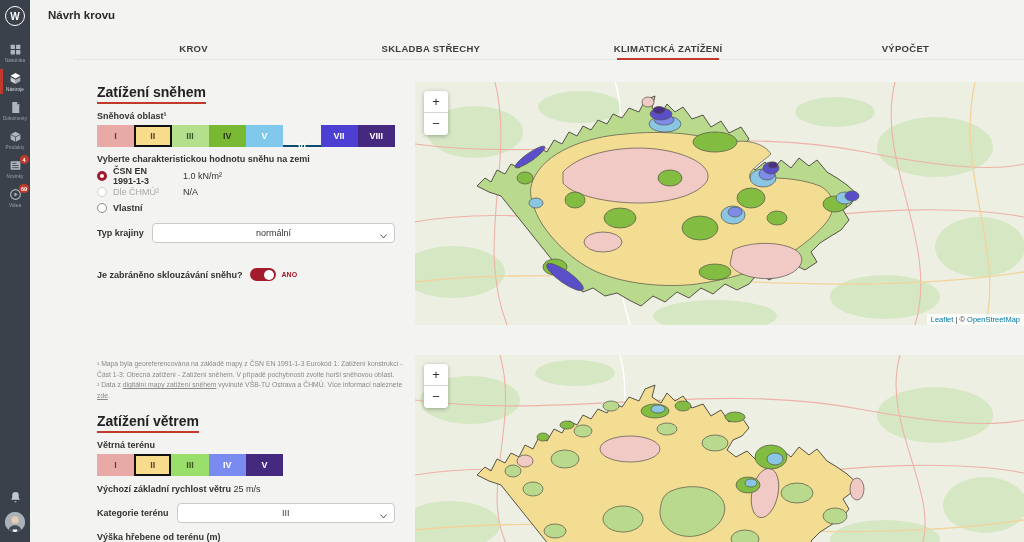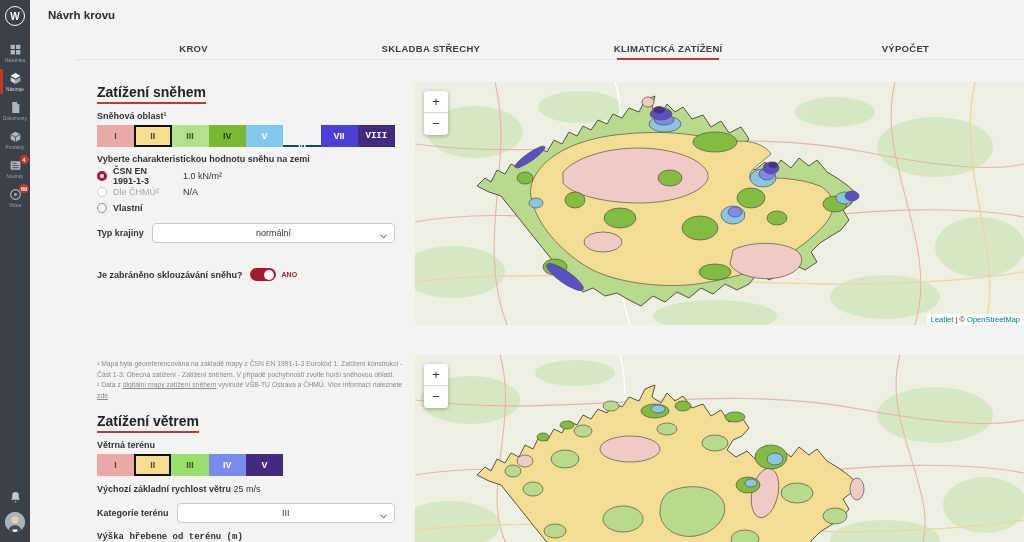--- a/index.html
+++ b/index.html
@@ -209,21 +209,21 @@
 
         <div class="fld-label">Sněhová oblast¹</div>
         <div class="tile-row">
           <div class="tile" style="background-color: rgb(233, 169, 167); color: rgb(90, 68, 52);">I</div>
           <div class="tile selected" style="background-color: rgb(247, 220, 139); color: rgb(90, 68, 52);">II</div>
           <div class="tile" style="background-color: rgb(180, 223, 141); color: rgb(61, 85, 35);">III</div>
           <div class="tile" style="background-color: rgb(121, 184, 50); color: rgb(45, 58, 28);">IV</div>
           <div class="tile" style="background-color: rgb(129, 201, 236); color: rgb(255, 255, 255);">V</div>
           <div class="tile" style="background-color: #0c4a6e; color: rgb(255, 255, 255); margin-top: 20px;">VI</div>
           <div class="tile" style="background-color: rgb(75, 63, 212); color: rgb(255, 255, 255);">VII</div>
-          <div class="tile" style="background-color: rgb(69, 41, 126); color: rgb(255, 255, 255); font-family: Liberation Mono, monospace;">VIII</div>
+          <div class="tile" style="background-color: rgb(69, 41, 126); color: rgb(255, 255, 255);">VIII</div>
         </div>
 
         <div class="fld-label">Vyberte charakteristickou hodnotu sněhu na zemi</div>
 
         <div class="radio-group">
           <div class="radio-row">
             <span class="radio selected"></span>
             <span class="radio-label">ČSN EN 1991-1-3</span>
             <span class="radio-value">1.0 kN/m²</span>
           </div>
@@ -285,21 +285,21 @@
           <div class="select">
             <span>III</span>
             <span class="chev">
               <svg width="7" height="5" viewBox="0 0 7 5">
                   <path d="M0.5 0.5l3 3.5 3-3.5" stroke="#555" fill="none"></path>
                 </svg>
             </span>
           </div>
         </div>
 
-        <div class="fld-label" style="margin-top:9px;font-family:Liberation Mono, monospace;">Výška hřebene od terénu (m)</div>
+        <div class="fld-label" style="margin-top:9px;">Výška hřebene od terénu (m)</div>
         <div class="stepper">
           <button class="step-btn">−</button>
           <div class="step-field">8</div>
           <button class="step-btn">+</button>
         </div>
       </div>
 
       <div class="map map1">
         <svg class="mapsvg" width="609" height="243" viewBox="0 0 609 243">
           <rect width="609" height="243" fill="#edefe3"></rect>

